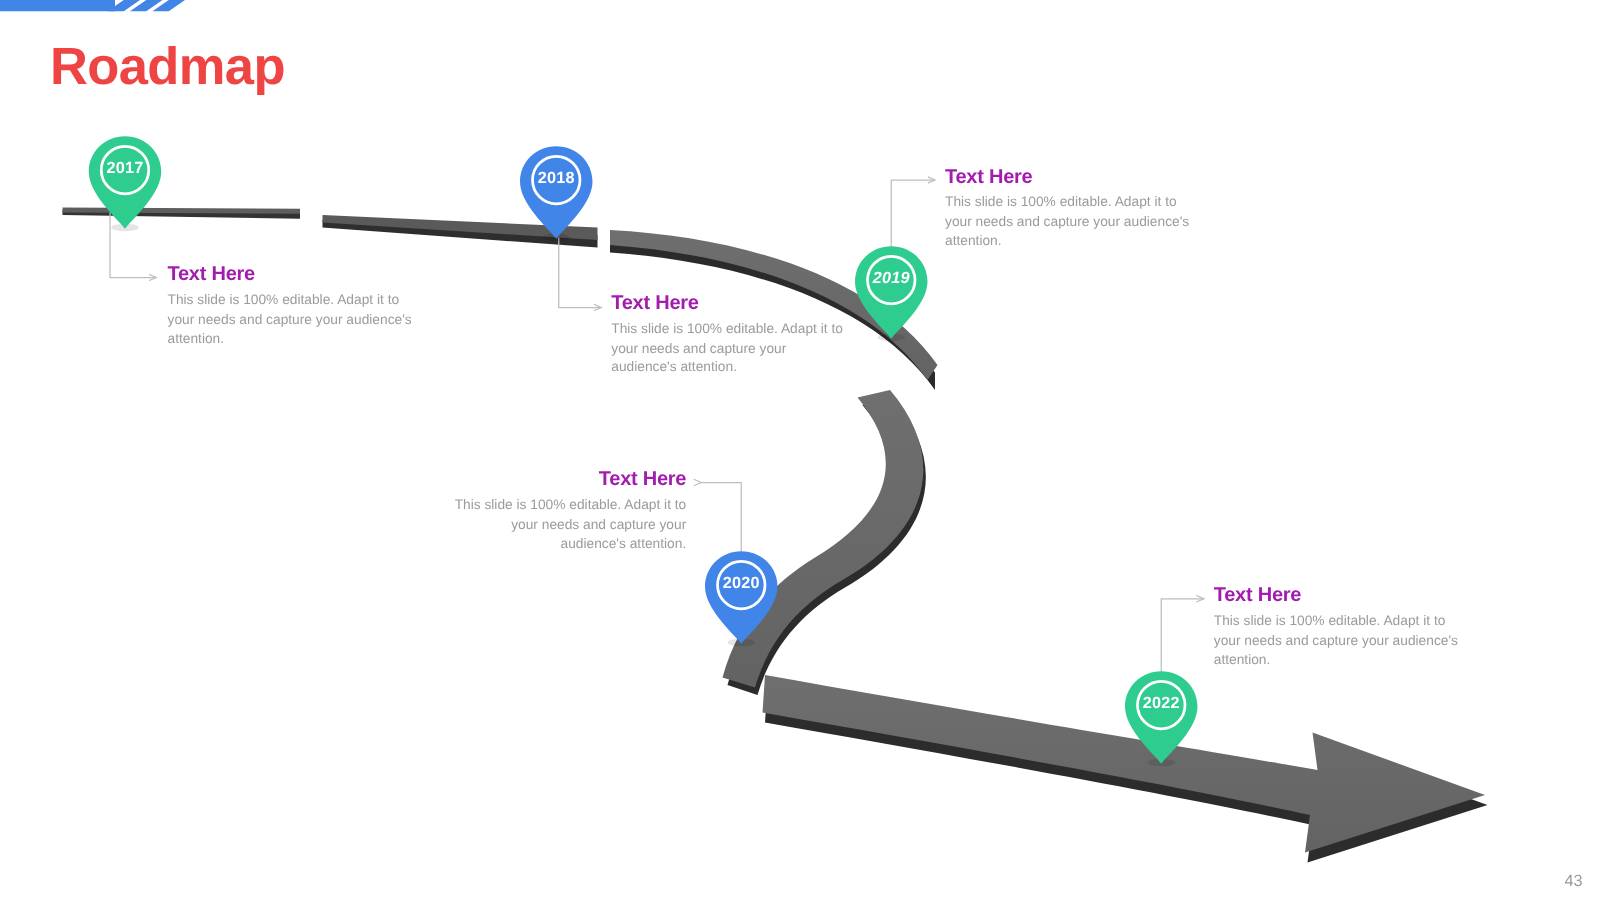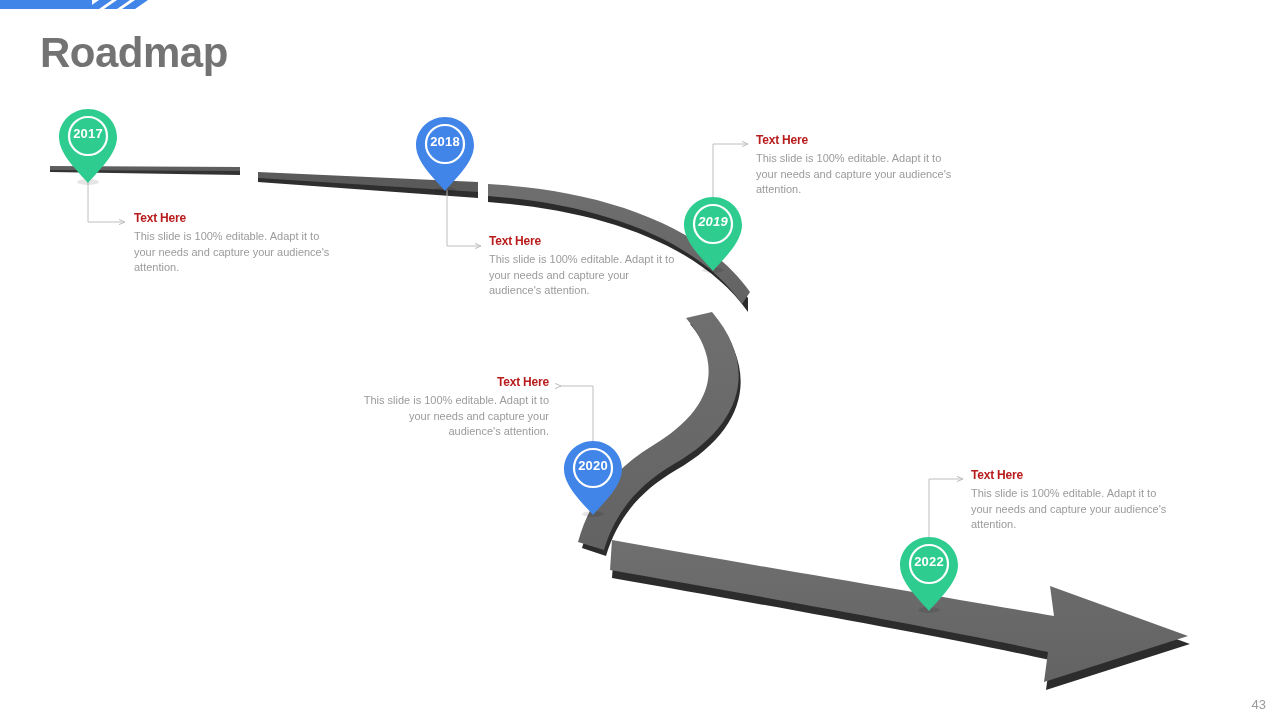--- a/index.html
+++ b/index.html
@@ -24,21 +24,21 @@
     pointer-events: none;
   }
 
   
   #page-title {
     position: absolute;
     left: 40px; top: 30px;
     font-size: 42px;
     font-weight: bold;
     letter-spacing: -0.5px;
-    color: #737373;
+    color: #ef4444;
     line-height: 1.1;
   }
 
   
   #road-svg {
     position: absolute;
     left: 0; top: 0;
     width: 1280px; height: 720px;
     pointer-events: none;
   }
@@ -65,23 +65,23 @@
     font-size: 13px;
     font-weight: bold;
     color: #ffffff;
     letter-spacing: 0.2px;
     pointer-events: none;
   }
 
   
   .txt-block { position: absolute; }
   .txt-title {
-    font-size: 12px;
+    font-size: 16px;
     font-weight: bold;
-    color: #b91c1c;
+    color: #a21caf;
     margin: 0 0 4px 0;
     letter-spacing: -0.2px;
   }
   .txt-body {
     font-size: 11px;
     line-height: 1.42;
     color: #9b9b9b;
     margin: 0;
   }
   .align-right { text-align: right; }
@@ -182,21 +182,21 @@
 
   <path d="M447,190 L447,246 L481,246" fill="none" stroke="#BEBEBE" stroke-width="1" marker-end="url(#arrR)"></path>
 
   <path d="M713,228 L713,144 L748,144" fill="none" stroke="#BEBEBE" stroke-width="1" marker-end="url(#arrR)"></path>
 
   <path d="M593,472 L593,386 L560,386" fill="none" stroke="#BEBEBE" stroke-width="1" marker-end="url(#arrL)"></path>
 
   <path d="M929,568 L929,479 L963,479" fill="none" stroke="#BEBEBE" stroke-width="1" marker-end="url(#arrR)"></path>
 </svg>
 
-<div class="pin" style="left:57px; top:106px;">
+<div class="pin" style="left:69px; top:106px;">
   <svg viewBox="0 0 62 82">
     <ellipse cx="31" cy="76" rx="11" ry="3" fill="#000000" opacity="0.10"></ellipse>
     <path d="M31,3 C14.9,3 2,15.6 2,31.2 C2,49 23,67 31,77 C39,67 60,49 60,31.2 C60,15.6 47.1,3 31,3 Z" fill="#2ECC8F"></path>
     <circle cx="31" cy="30" r="19" fill="none" stroke="#ffffff" stroke-width="2.2"></circle>
   </svg>
   <div class="pin-label">2017</div>
 </div>
 
 <div class="pin" style="left:414px; top:114px;text-decoration:underline;">
   <svg viewBox="0 0 62 82">

